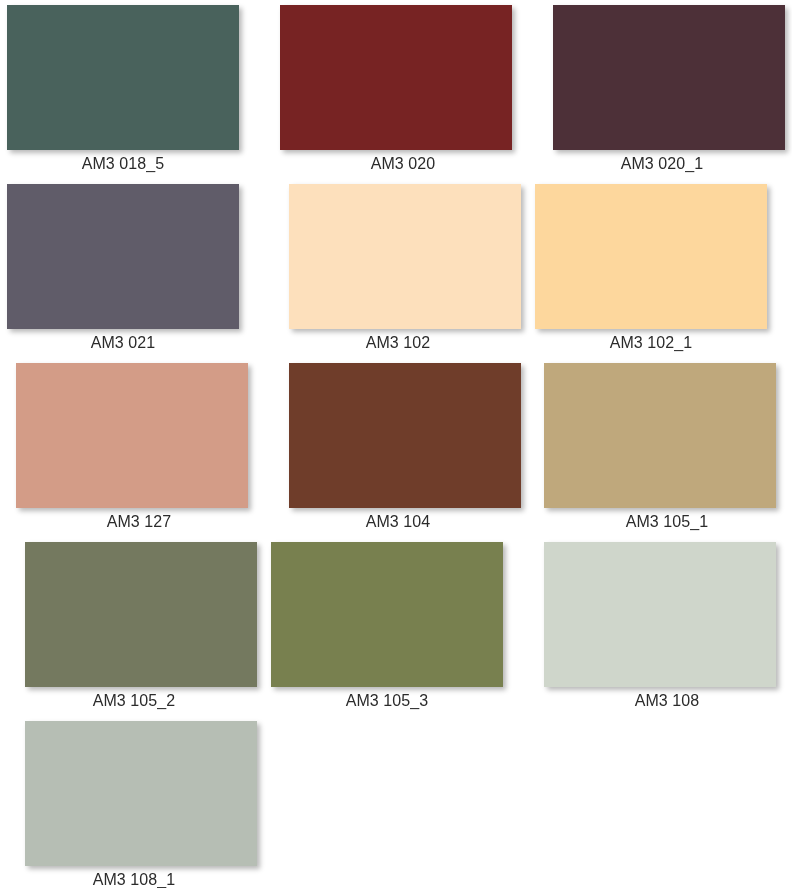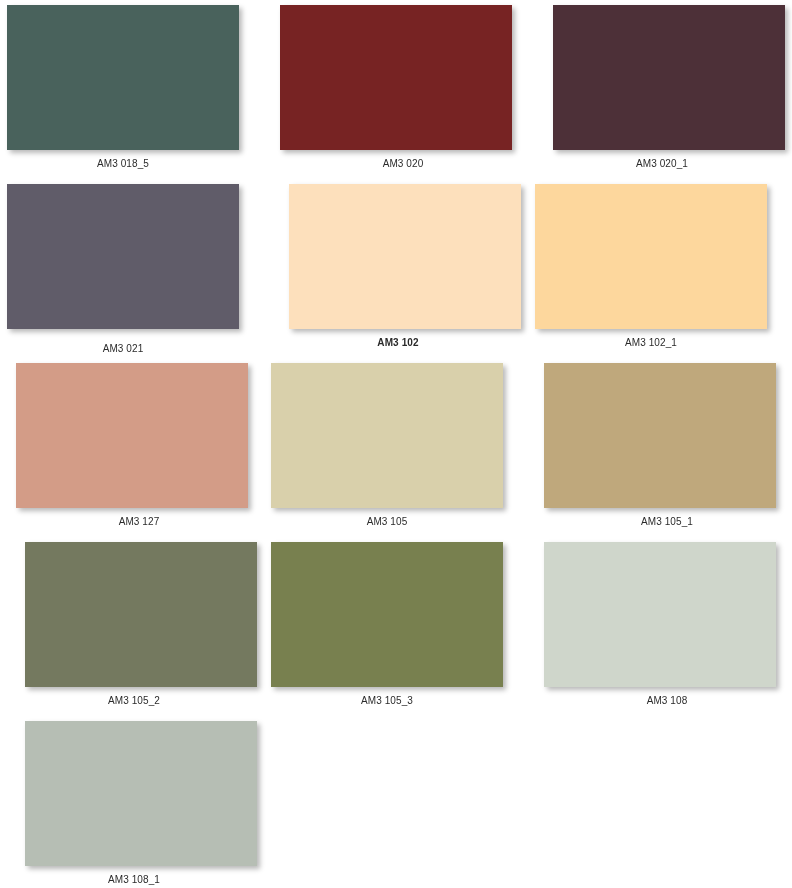--- a/index.html
+++ b/index.html
@@ -46,21 +46,21 @@
   .swatch-cell.col-2 .swatch-chip { left: 16px; }
   .swatch-cell.col-3 .swatch-chip { left: 25px; }
 
   .swatch-label {
     position: absolute;
     left: 7px;
     top: 157px;
     width: 232px;
     text-align: center;
     font-family: "Liberation Sans", sans-serif;
-    font-size: 10px;
+    font-size: 16px;
     line-height: 14px;
     color: #2b2b2b;
     letter-spacing: 0.1px;
     white-space: nowrap;
   }
   .swatch-cell.col-2 .swatch-label { left: 23px; }
   .swatch-cell.col-3 .swatch-label { left: 18px; }
 </style>
 </head>
 <body style="background: rgb(255, 255, 255);">
@@ -73,37 +73,37 @@
     <div class="swatch-cell col-2">
       <div class="swatch-chip" style="background: rgb(119, 35, 35);"></div>
       <div class="swatch-label" style="color: rgb(43, 43, 43);">AM3 020</div>
     </div>
     <div class="swatch-cell col-3">
       <div class="swatch-chip" style="background: rgb(77, 48, 56);"></div>
       <div class="swatch-label" style="color: rgb(43, 43, 43);">AM3 020_1</div>
     </div>
     <div class="swatch-cell col-1">
       <div class="swatch-chip" style="background: rgb(96, 92, 105);"></div>
-      <div class="swatch-label" style="color: rgb(43, 43, 43); margin-top: 6px;">AM3 021</div>
+      <div class="swatch-label" style="color: rgb(43, 43, 43);">AM3 021</div>
     </div>
     <div class="swatch-cell col-3">
       <div class="swatch-chip" style="background: rgb(253, 224, 188);"></div>
-      <div class="swatch-label" style="color: rgb(43, 43, 43); font-weight: bold;">AM3 102</div>
+      <div class="swatch-label" style="color: rgb(43, 43, 43);">AM3 102</div>
     </div>
     <div class="swatch-cell col-1">
       <div class="swatch-chip" style="background: rgb(253, 215, 157);"></div>
       <div class="swatch-label" style="color: rgb(43, 43, 43);">AM3 102_1</div>
     </div>
     <div class="swatch-cell col-2">
       <div class="swatch-chip" style="background: rgb(211, 156, 135);"></div>
       <div class="swatch-label" style="color: rgb(43, 43, 43);">AM3 127</div>
     </div>
-    <div class="swatch-cell col-1">
-      <div class="swatch-chip" style="background: rgb(217, 208, 171);"></div>
-      <div class="swatch-label" style="color: rgb(43, 43, 43);">AM3 105</div>
+    <div class="swatch-cell col-3">
+      <div class="swatch-chip" style="background: rgb(111, 61, 42);"></div>
+      <div class="swatch-label" style="color: rgb(43, 43, 43);">AM3 104</div>
     </div>
     <div class="swatch-cell col-2">
       <div class="swatch-chip" style="background: rgb(191, 168, 124);"></div>
       <div class="swatch-label" style="color: rgb(43, 43, 43); text-align: center;">AM3 105_1</div>
     </div>
     <div class="swatch-cell col-3">
       <div class="swatch-chip" style="background: rgb(116, 121, 95);"></div>
       <div class="swatch-label" style="color: rgb(43, 43, 43);">AM3 105_2</div>
     </div>
     <div class="swatch-cell col-1">

